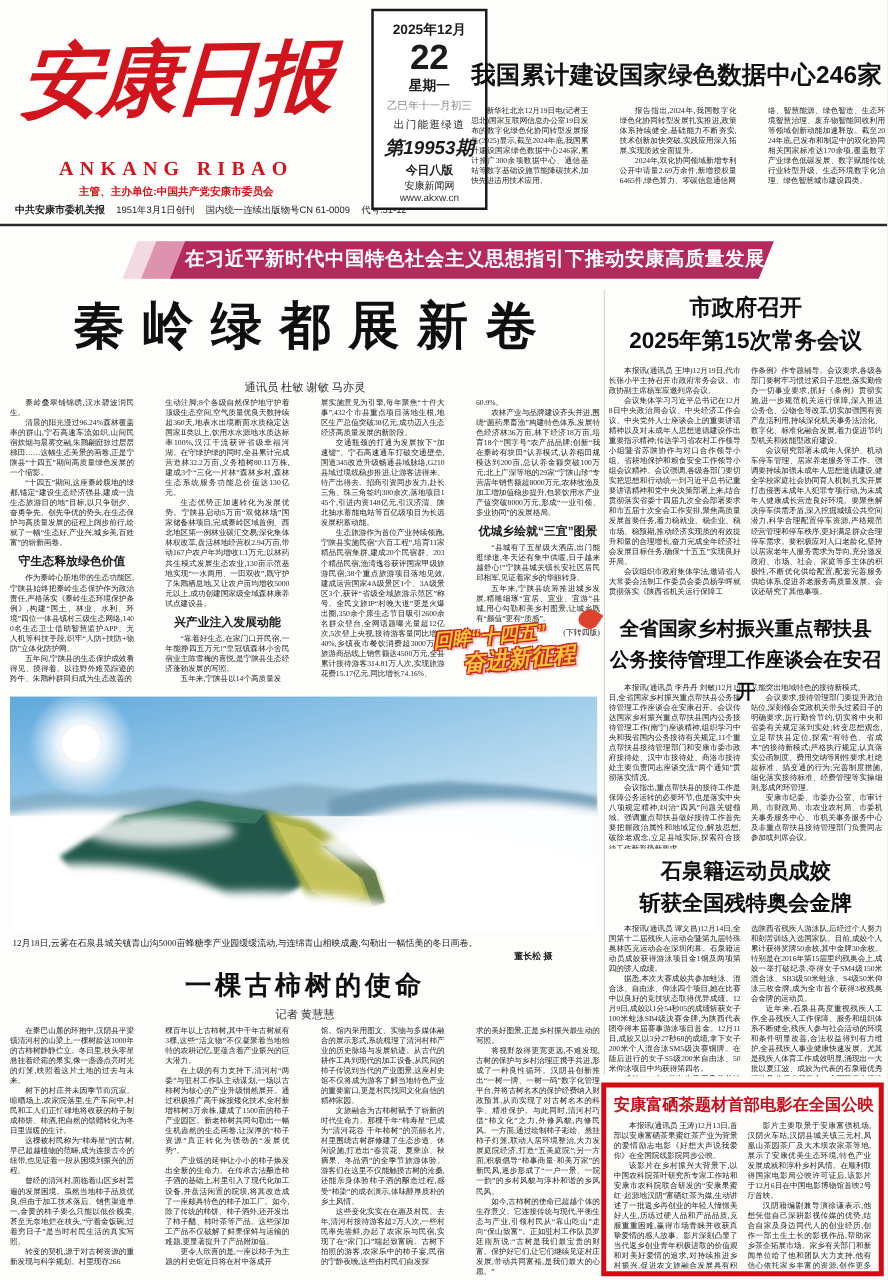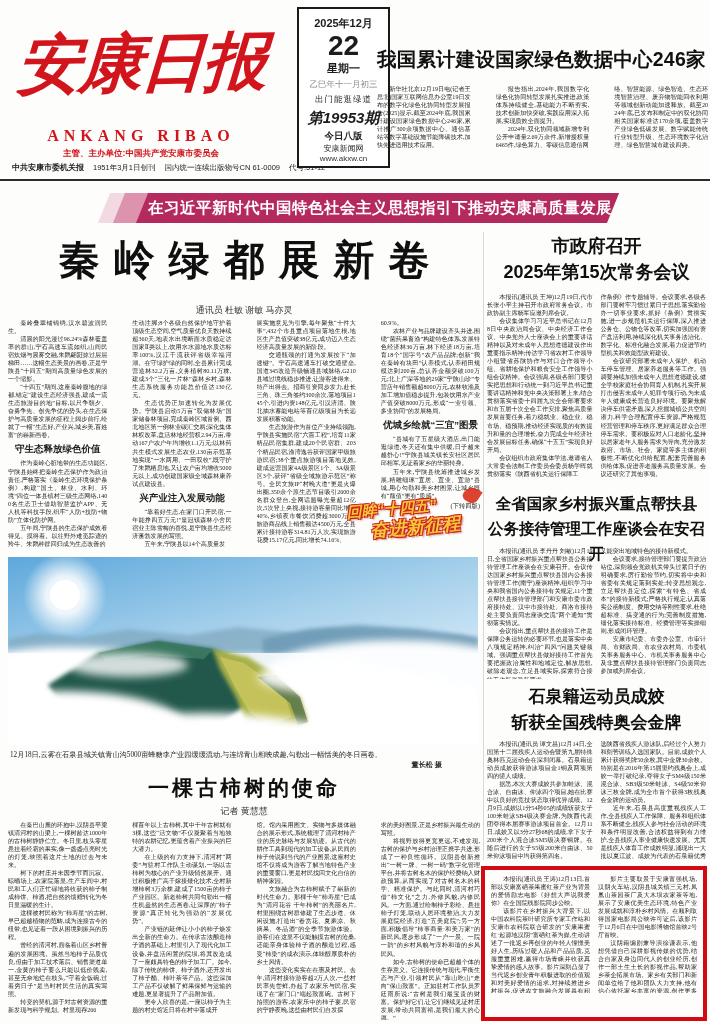--- a/index.html
+++ b/index.html
@@ -370,20 +370,21 @@
         <div class="para">据悉,本次大赛成姣共参加蛙泳、混合泳、自由泳、仰泳四个项目,她在比赛中以良好的竞技状态取得优异成绩。12月9日,成姣以1分54秒05的成绩斩获女子100米蛙泳SB4级决赛金牌,为陕西代表团夺得本届赛事游泳项目首金。12月11日,成姣又以3分27秒68的成绩,拿下女子200米个人混合泳SM5级决赛铜牌。在随后进行的女子S5级200米自由泳、50米仰泳项目中均获得第四名。</div>
         <div class="para">成姣1994年4月出生于石泉县前池镇前梁村一户普通农民家庭。因先天性脑瘫导致双腿无法行走,2005年入</div>
       </div>
     <div class="col">
         <div class="para cont">选陕西省残疾人游泳队,后经过个人努力和刻苦训练入选国家队。目前,成姣个人累计获得奖牌50余枚,其中金牌30余枚。特别是在2016年第15届里约残奥会上,成姣一举打破纪录,夺得女子SM4级150米混合泳、SB3级50米蛙泳、S4级50米仰泳三枚金牌,成为全市首个获得3枚残奥会金牌的运动员。</div>
         <div class="para">近年来,石泉县高度重视残疾人工作,全县残疾人工作保障、服务和组织体系不断健全,残疾人参与社会活动的环境和条件明显改善,合法权益得到有力维护,全县残疾人事业健康快速发展。尤其是残疾人体育工作成效明显,涌现出一大批以夏江波、成姣为代表的石泉籍优秀运动员,先后在残奥会、全国残疾人运动会等大型综合运动会中崭露头角,屡获佳绩,展现了石泉健儿的良好风采。</div>
       </div>
   </div>
 
   <div class="boxed">
+    <div class="boxed-title">安康富硒茶题材首部电影在全国公映</div>
     <div class="cols">
       <div class="col">
           <div class="para">本报讯(通讯员 王涛)12月13日,首部以安康富硒茶果蜜红茶产业为背景的爱情励志电影《好想大声说我爱你》在全国院线影院同步公映。</div>
           <div class="para">该影片在乡村振兴大背景下,以中国农科院茶叶研究所专家工作站和安康市农科院联合研发的“安康果蜜红·起源地汉阴”富硒红茶为媒,生动讲述了一批返乡再创业的年轻人憧憬美好人生,历练过硬人品和产品品质,克服重重困难,赢得市场青睐并收获真挚爱情的感人故事。影片深刻凸显了当代返乡创业青年积极进取的价值观和对美好爱情的追求,对持续推进乡村振兴,促进农文旅融合发展具有积极意义。</div>
         </div>
       <div class="col">
           <div class="para">影片主要取景于安康富强机场,汉阴火车站,汉阴县城关镇三元村,凤凰山茶园茶厂及大木坝农家茶等地,展示了安康优美生态环境,特色产业发展成就和淳朴乡村风情。在顺利取得国家电影局公映许可证后,该影片于12月6日在中国电影博物馆首映2号厅首映。</div>
           <div class="para">汉阴籍编剧兼导演徐谦表示,他想凭借自己深耕影视传媒的优势,结合自家及身边同代人的创业经历,创作一部土生土长的影视作品,帮助家乡茶企拓展市场。家乡有关部门和新闻单位给了他和团队大力支持,他有信心依托家乡丰富的资源,创作更多影视好作品。</div>
         </div>
     </div>

